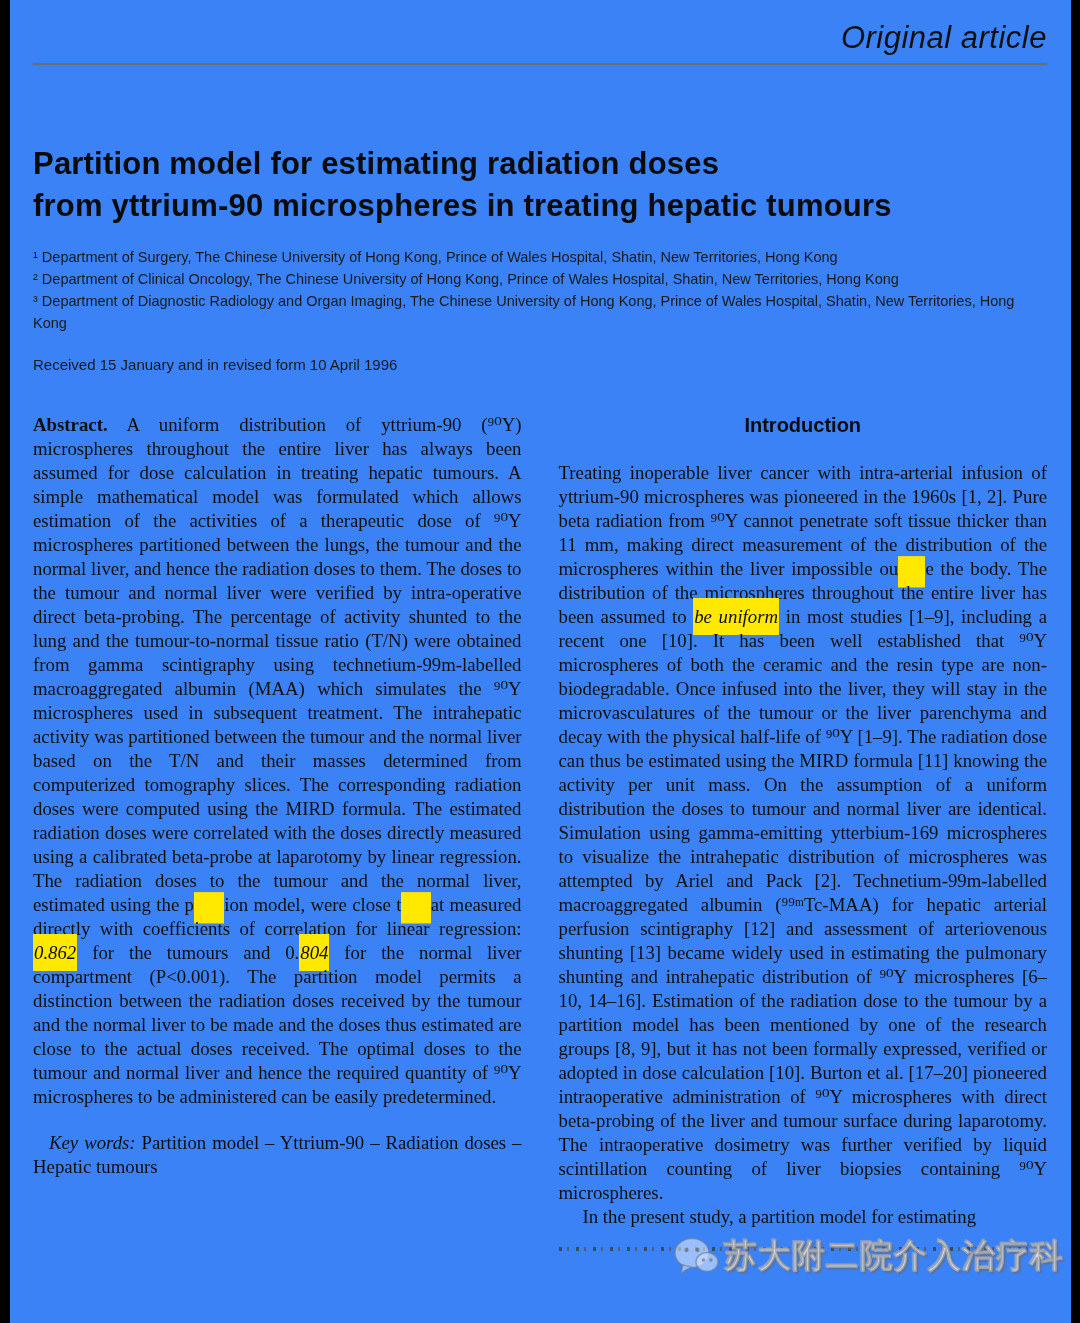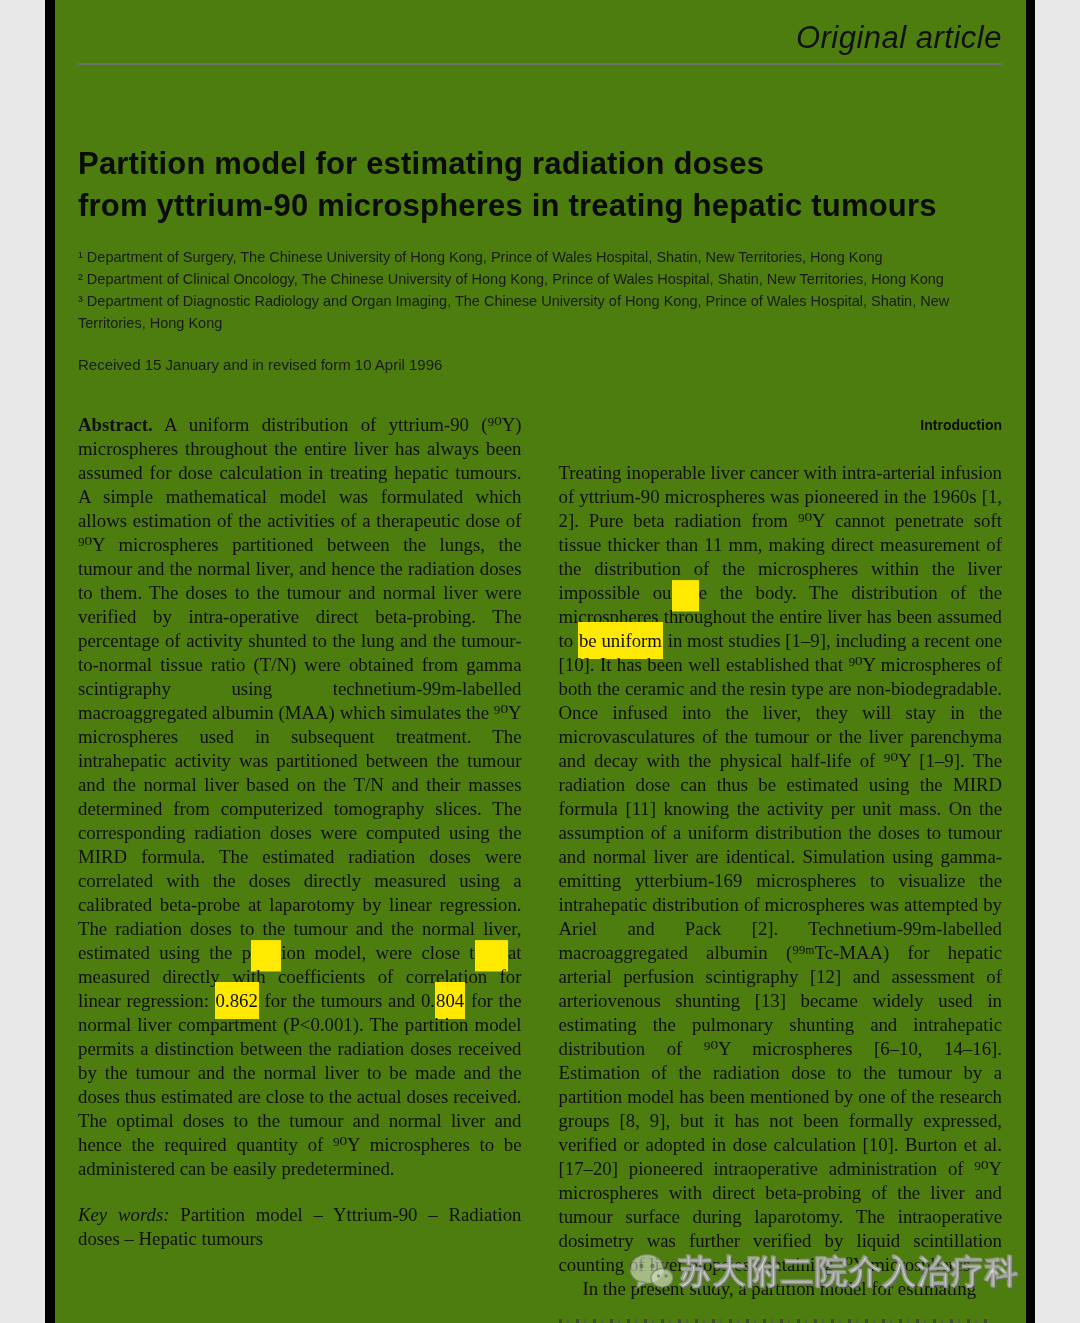--- a/index.html
+++ b/index.html
@@ -1,19 +1,19 @@
 <!DOCTYPE html>
 <html><head>
 <meta charset="utf-8">
 <style>
   * { margin:0; padding:0; box-sizing:border-box; }
   html,body { background:#e8e8e8; }
   .page {
-    position:relative; width:990px; height:1323px; margin:0 auto;
-    background:#4d7c0f; overflow:hidden; color:#101010;
+    position:relative; width:1080px; height:1323px; margin:0 auto;
+    background:#3b82f6; overflow:hidden; color:#101010;
     font-family:"Liberation Serif","DejaVu Serif",serif;
   }
   .edge-bar { position:absolute; top:0; height:100%; background:#000; z-index:5; }
   .edge-left  { left:0;  width:10px; }
   .edge-right { right:0; width:9px; }
   .content { position:absolute; left:10px; right:9px; top:0; bottom:0; padding:0 24px 0 23px; }
 
   .masthead {
     margin-top:20px; text-align:right;
     font-family:"Liberation Sans","DejaVu Sans",sans-serif;
@@ -44,43 +44,43 @@
   }
 
   .columns {
     margin-top:40px; display:flex; gap:37px;
     font-size:18.8px; line-height:24px; text-align:justify;
   }
   .col { width:calc(50% - 18.5px); }
 
   .lead-bold { font-weight:bold; }
   .mark {
-    background:#ffe900; padding:8px 1px;
+    background:#ffe900; padding:8px 1px;font-style:italic;
   }
   .cover {
     background:#ffe900; color:transparent;
     box-shadow:0 0.45em 0 #ffe900, 0 -0.1em 0 #ffe900;
   }
   .keywords { margin-top:22px; }
-  .kw-label { font-style:italic; }
+  .kw-label { font-style:italic;margin-left:16px; }
   .citation { margin-top:19px; font-weight:bold; font-size:19.5px; text-align:left; }
 
   .intro-heading {
     font-family:"Liberation Sans","DejaVu Sans",sans-serif;
-    font-weight:bold; font-size:14px; margin-bottom:24px; text-align:right; color:#0d0d0d;
+    font-weight:bold; font-size:20px; margin-bottom:24px; text-align:center; color:#0d0d0d;
   }
   .para2 { text-indent:24px; }
   .cutoff-line {
     margin-top:18px; height:4px; width:97%;
     background:repeating-linear-gradient(90deg,#3c3c3c 0 3px,transparent 3px 8px,#555 8px 10px,transparent 10px 17px);
     opacity:0.8;
   }
 
   .watermark {
-    position:absolute; right:16px; bottom:28px; z-index:4;
+    position:absolute; right:16px; bottom:44px; z-index:4;
     display:flex; align-items:center; gap:3px;
     pointer-events:none;
   }
   .watermark-text {
     font-family:"Liberation Sans","DejaVu Sans",sans-serif;
     font-weight:bold; font-size:33px; letter-spacing:1px;
     color:rgba(252,252,252,0.72);
     text-shadow:2px 2px 1px rgba(105,105,105,0.55), -1px -1px 1px rgba(190,190,190,0.6);
     -webkit-text-stroke:0.6px rgba(120,120,120,0.55);
     white-space:nowrap;

